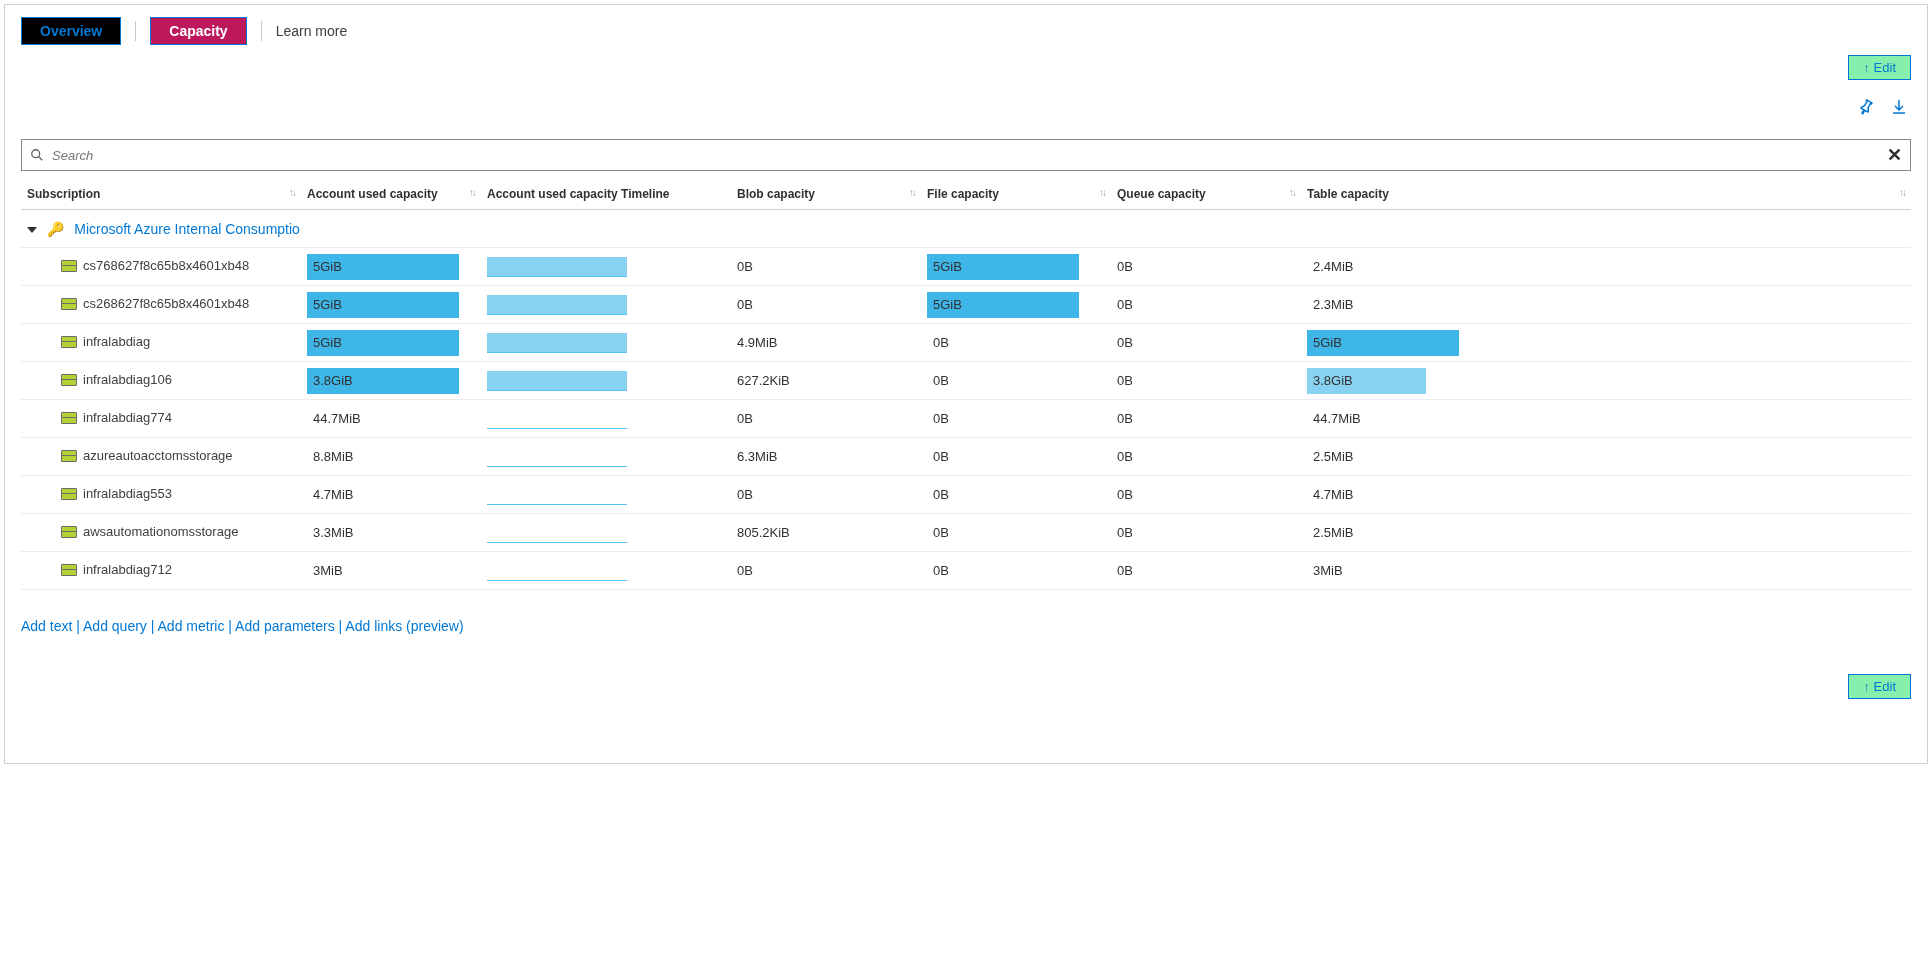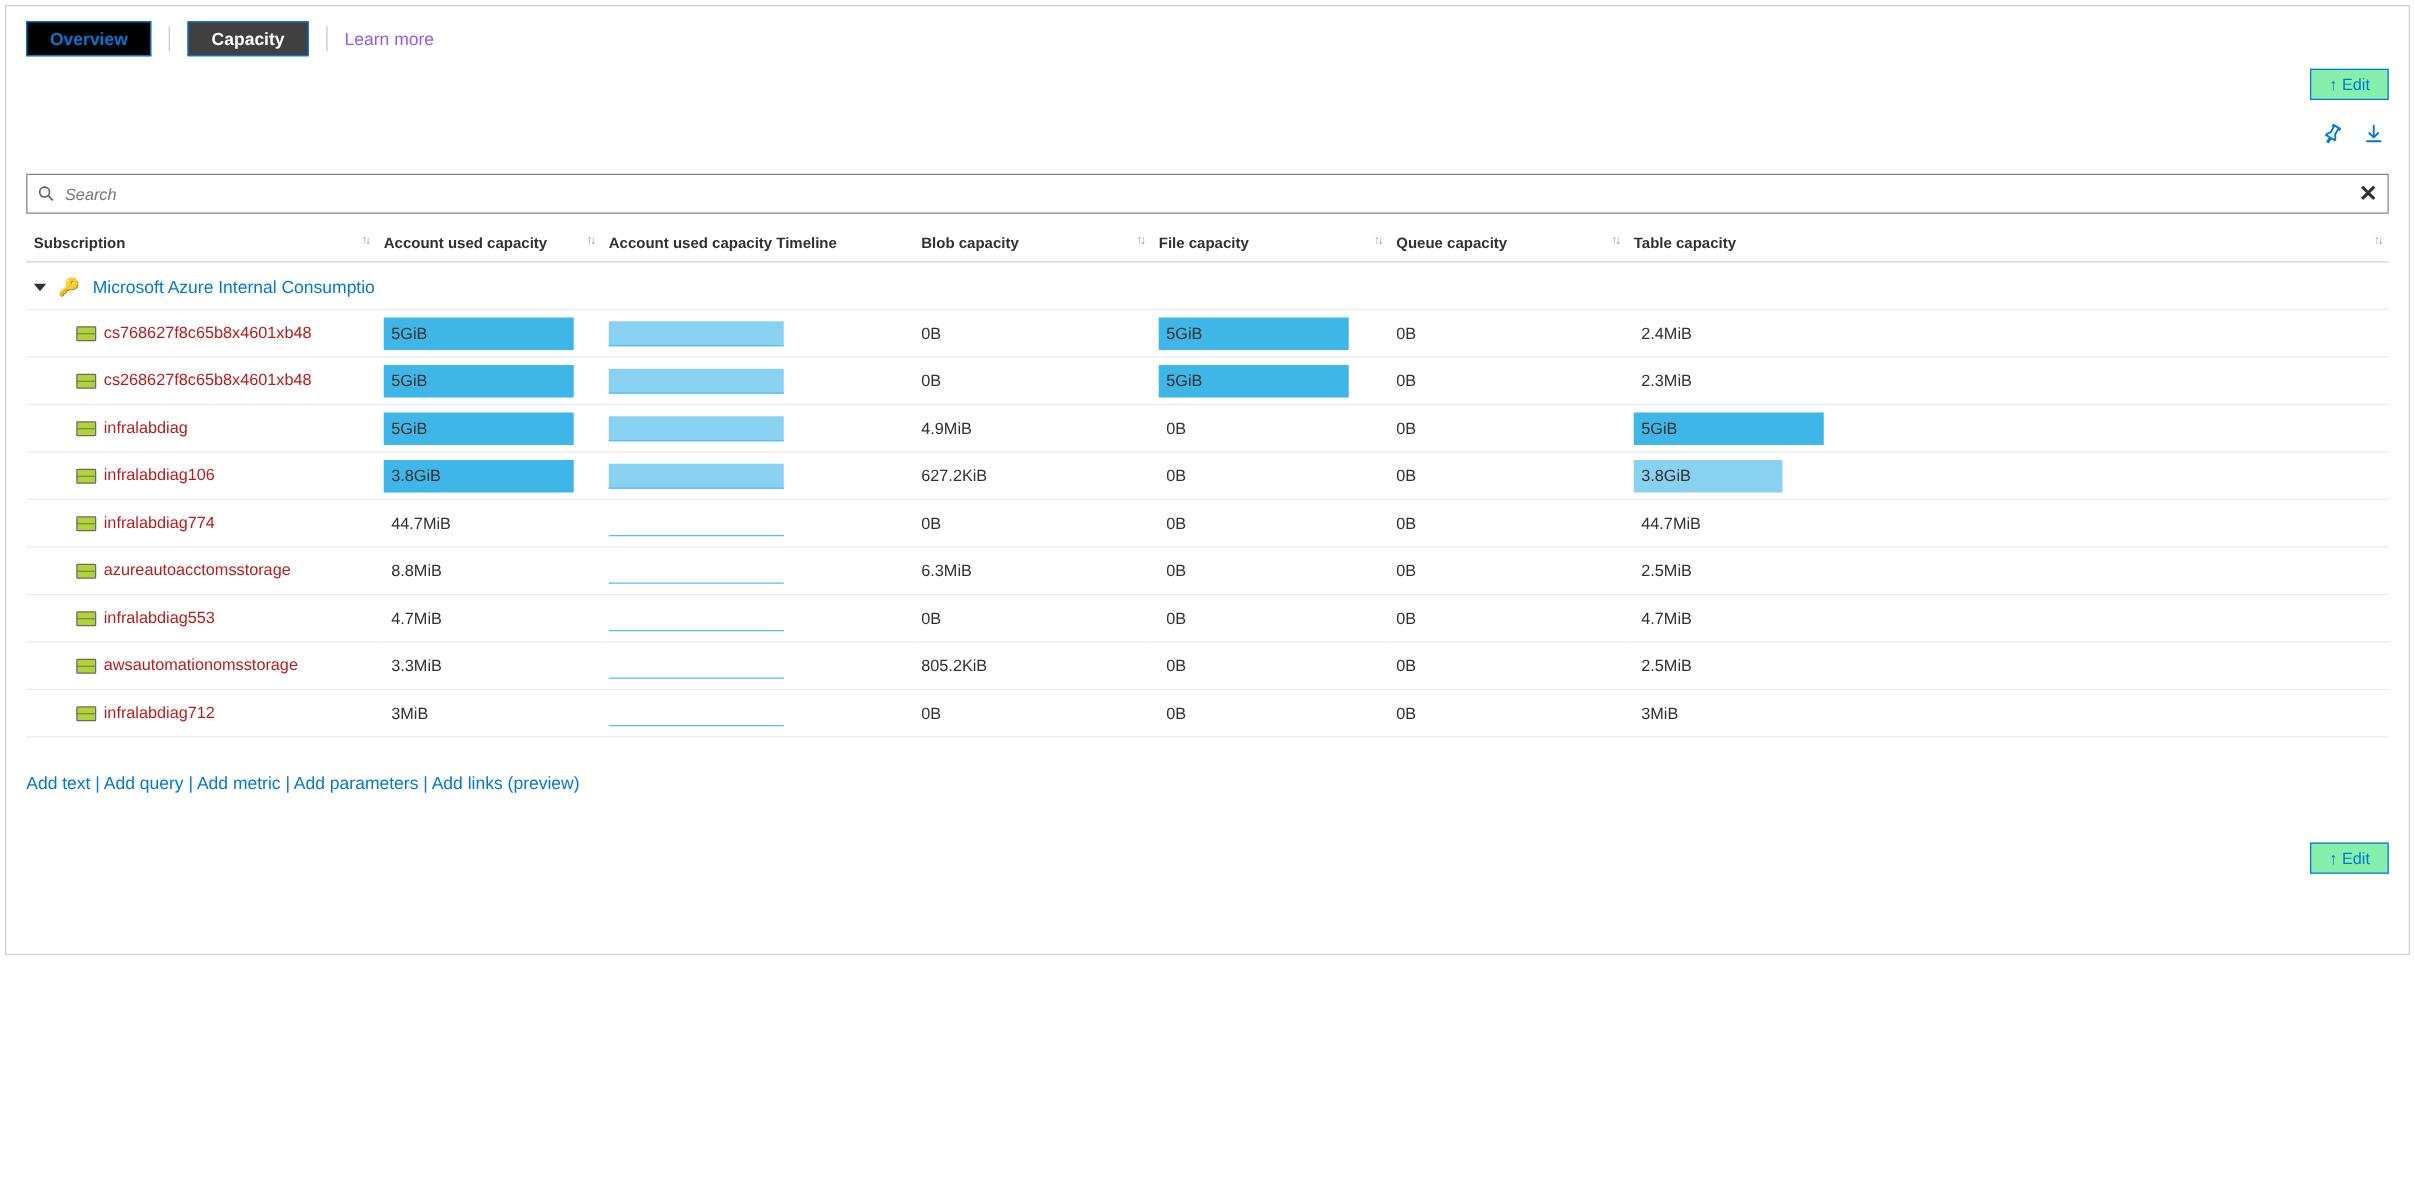--- a/index.html
+++ b/index.html
@@ -31,30 +31,30 @@
     cursor: pointer;
     font-weight: 600;
   }
   .pill.outline {
     border: 1px solid #0078d4;
     color: #0078d4;
     background: #000000;
   }
   .pill.solid {
     border: 1px solid #0078d4;
-    background: #404040;
+    background: #be185d;
     color: #fff;
   }
   .vsep {
     width: 1px;
     height: 20px;
     background: #c8c8c8;
   }
   .link {
-    color: #8b5cf6;
+    color: #404040;
     cursor: pointer;
     font-size: 14px;
   }
   
   .edit-right {
     position: absolute;
     right: 16px;
     top: 50px;
   }
   .edit-btn {
@@ -119,24 +119,24 @@
     vertical-align: middle;
   }
   .group-row td {
     padding: 8px 6px;
     font-size: 14px;
   }
   .group-caret { display:inline-block; width:0; height:0; border-left:5px solid transparent; border-right:5px solid transparent; border-top:6px solid #323130; margin-right:6px; vertical-align:middle;}
   .group-key { color:#ceb900; margin-right:6px; font-size:14px;}
   .group-link { color:#0078d4; cursor:pointer;}
   .acct-link {
-    color:#b91c1c;
+    color:#404040;
     cursor:pointer;
     display:inline-flex;
-    align-items:flex-end;
+    align-items:center;
     gap:6px;
     padding-left: 34px;
   }
   .storage-icn {
     display:inline-block;
     width:16px; height:12px;
     background: linear-gradient(to bottom, #b3d235 0%, #b3d235 45%, #6b6b6b 45%, #6b6b6b 55%, #b3d235 55%, #b3d235 100%);
     border:1px solid #6b6b6b;
     border-radius:1px;
   }

